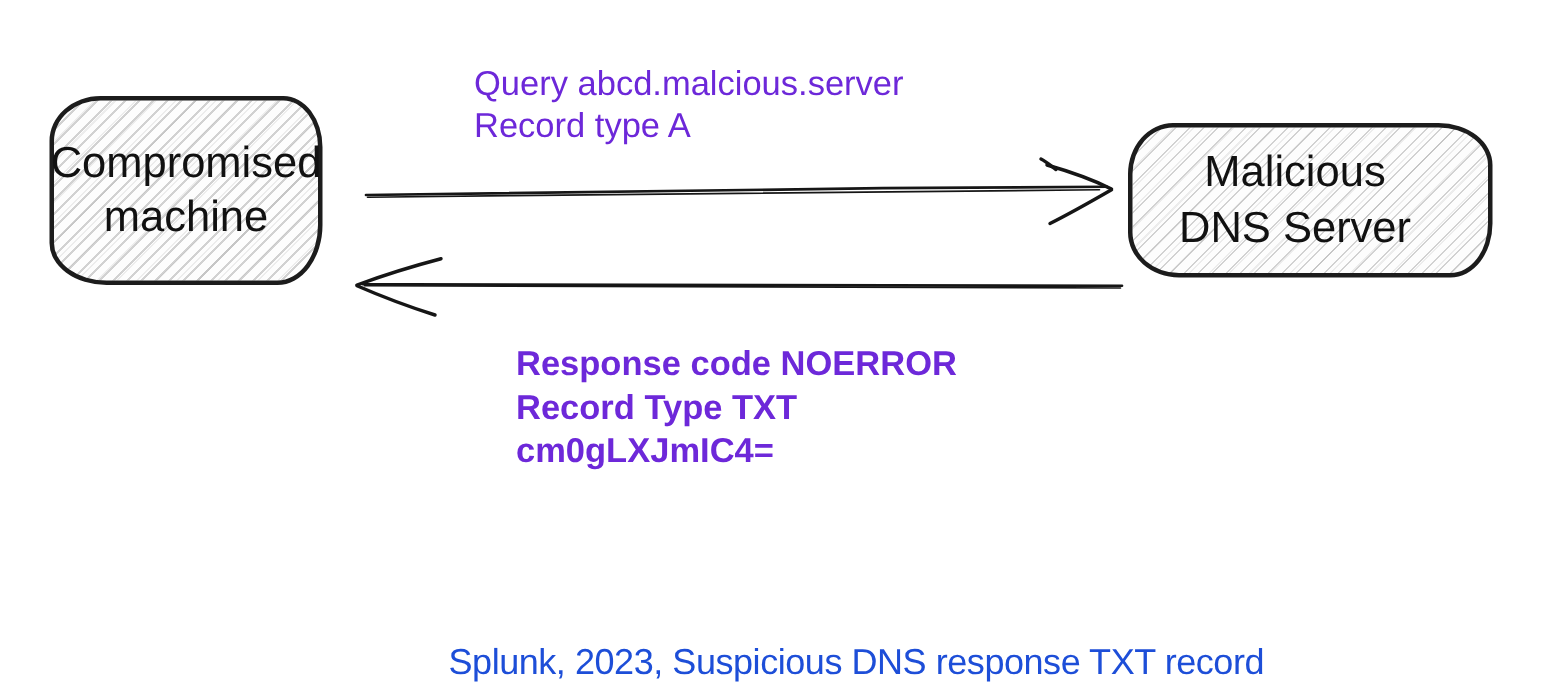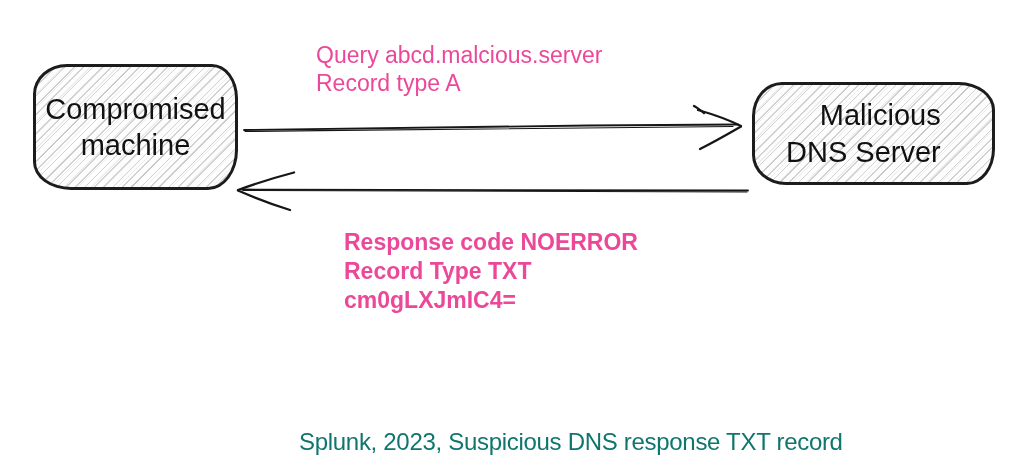--- a/index.html
+++ b/index.html
@@ -28,62 +28,62 @@
     display: flex;
     align-items: center;
     font-size: 29px;
     line-height: 1.25;
     white-space: pre-line;
     color: #111111;
   }
   .node-left {
     left: 33px;
     top: 64px;
-    width: 205px;
+    width: 182px;
     height: 126px;
     border-radius: 34px 26px 30px 38px / 30px 34px 40px 28px;
     justify-content: center;
     text-align: center;
   }
   .node-right {
     left: 752px;
     top: 82px;
     width: 243px;
     height: 103px;
     border-radius: 30px 36px 28px 34px / 34px 28px 36px 30px;
     justify-content: flex-start;
     padding-left: 31px;
-    text-align: right;
+    text-align: center;
   }
   .node-label { white-space: pre-line; }
 
   .msg {
     position: absolute;
     font-size: 23px;
-    color: #ec4899;
+    color: #6d28d9;
     white-space: pre-line;
   }
   .msg-query {
     left: 316px;
     top: 41px;
     line-height: 28px;
   }
   .msg-response {
     left: 344px;
     top: 228px;
     line-height: 29px;
     font-weight: bold;
   }
   .caption {
     position: absolute;
     left: 299px;
     top: 428px;
     font-size: 24px;
     letter-spacing: -0.3px;
-    color: #0f766e;
+    color: #1d4ed8;
     white-space: nowrap;
   }
   .arrows {
     position: absolute;
     left: 0;
     top: 0;
     width: 1036px;
     height: 464px;
     pointer-events: none;
   }

